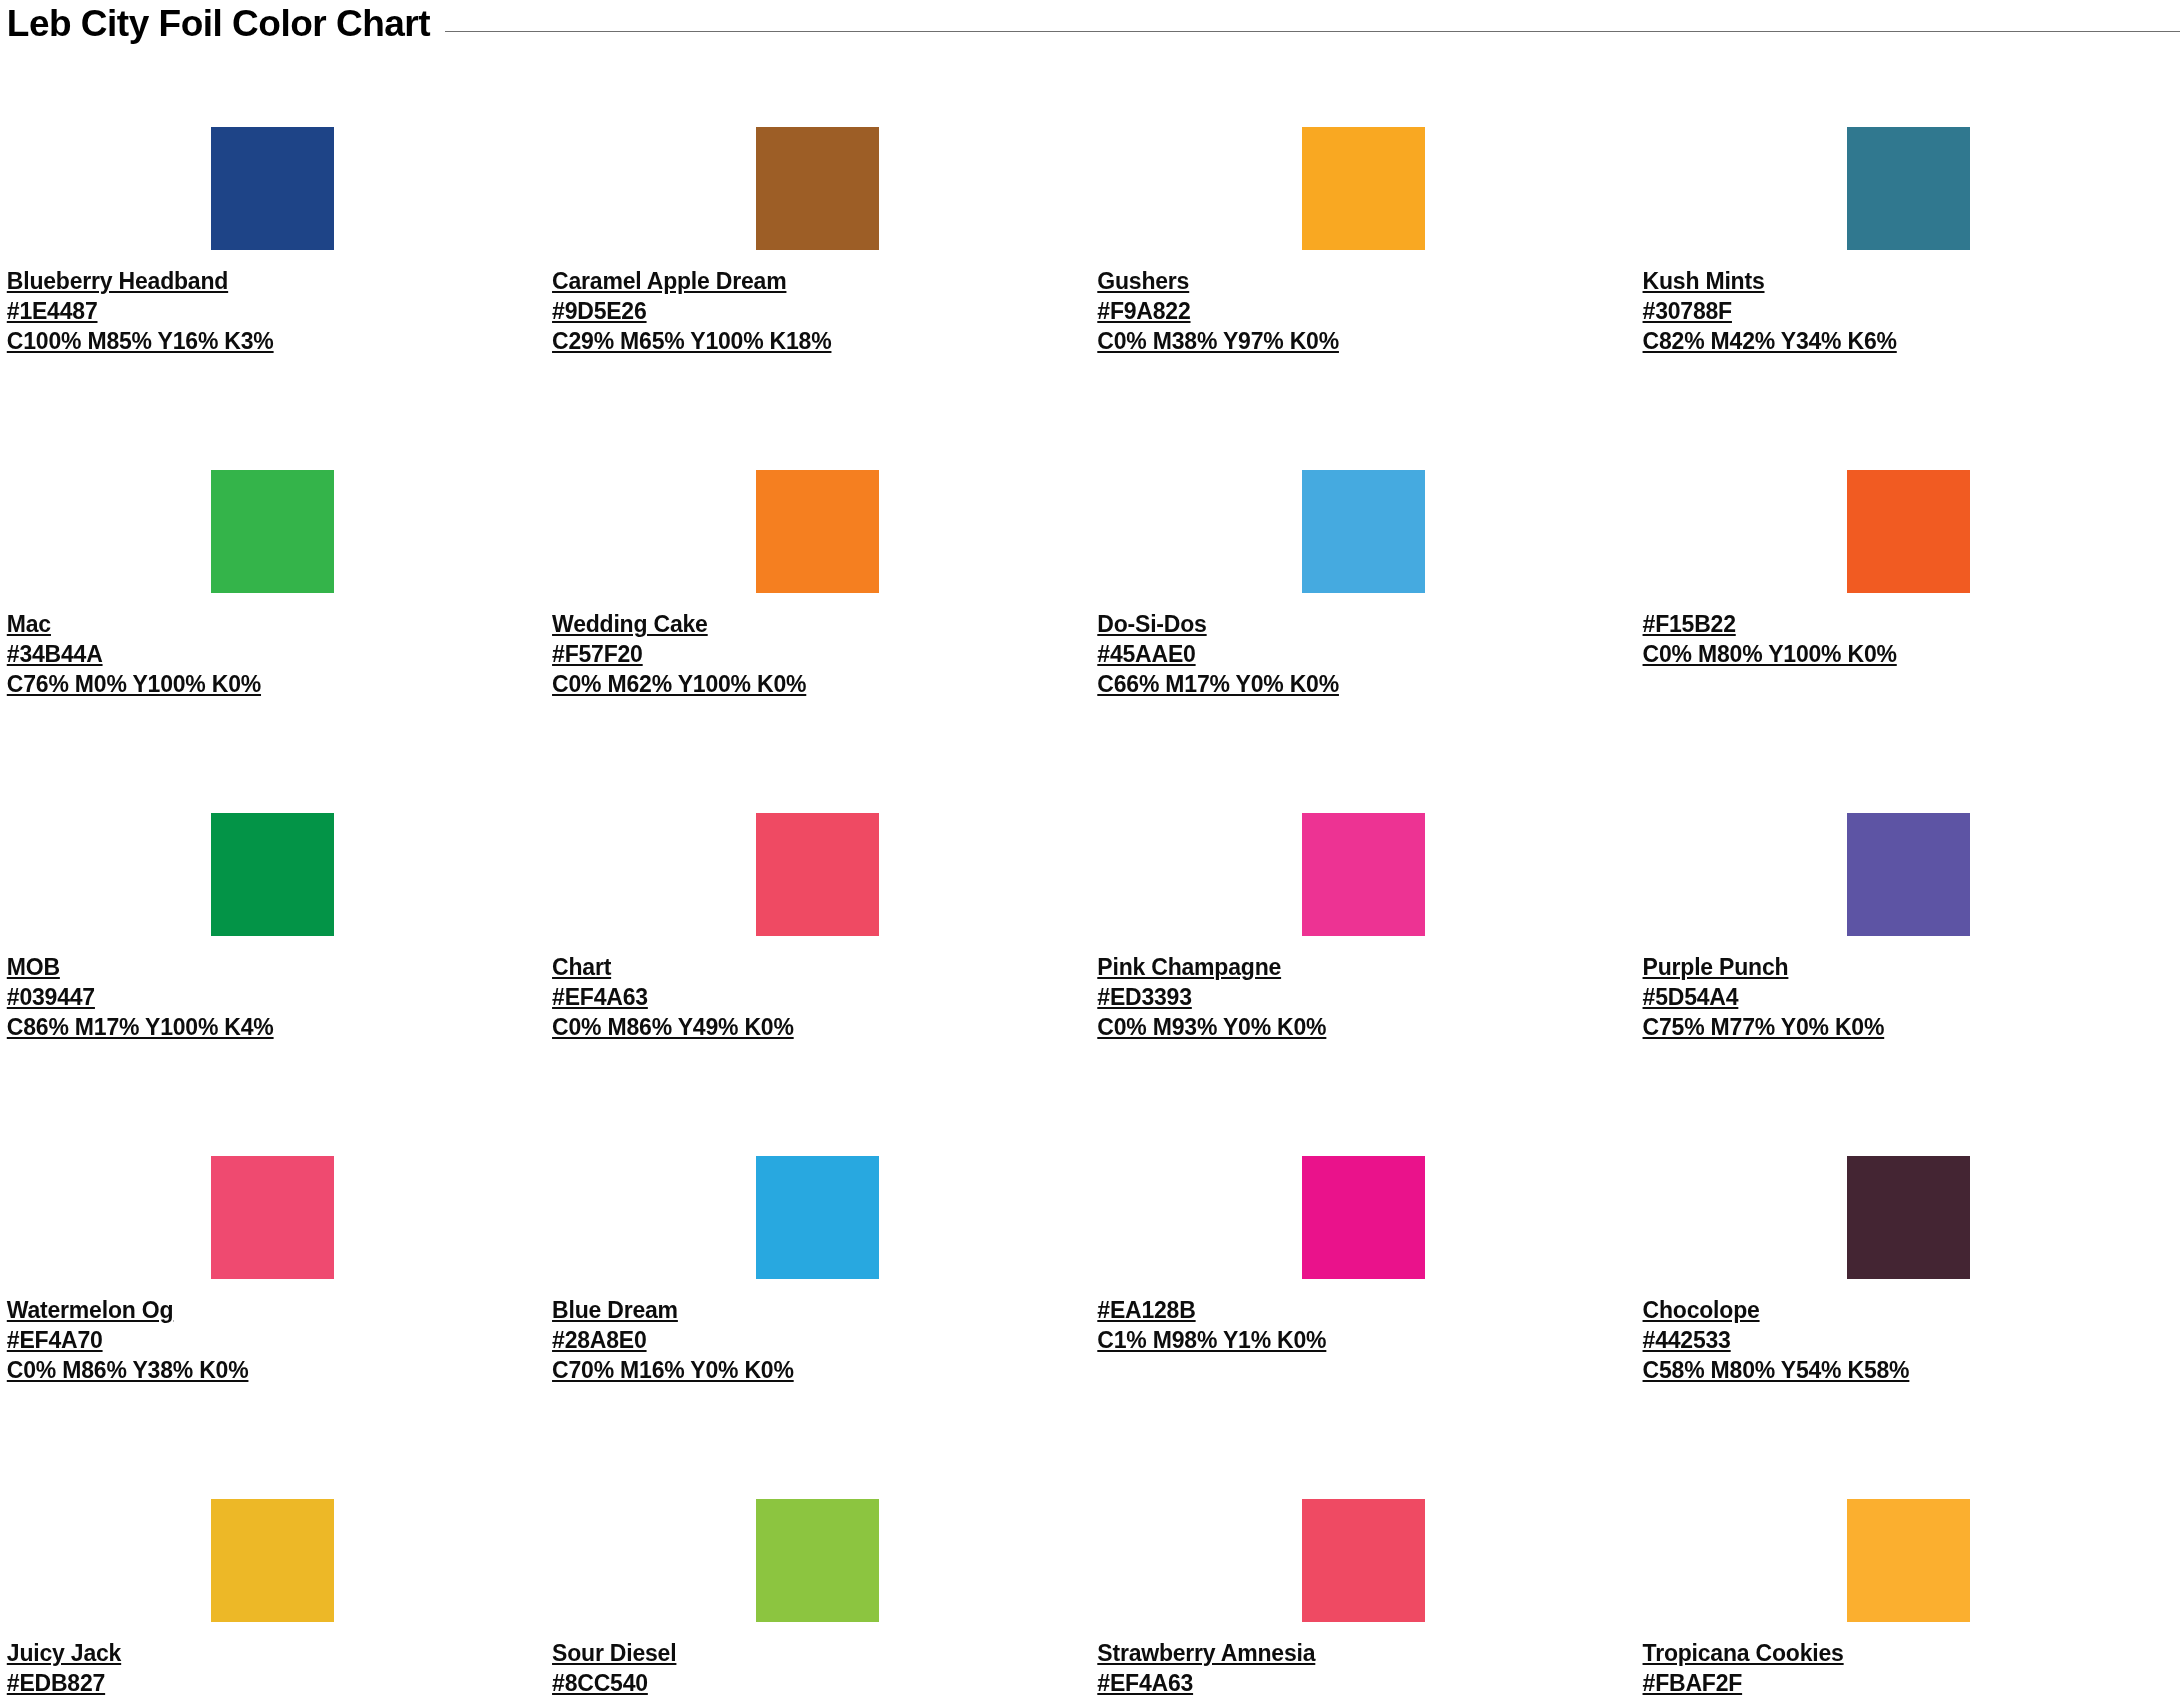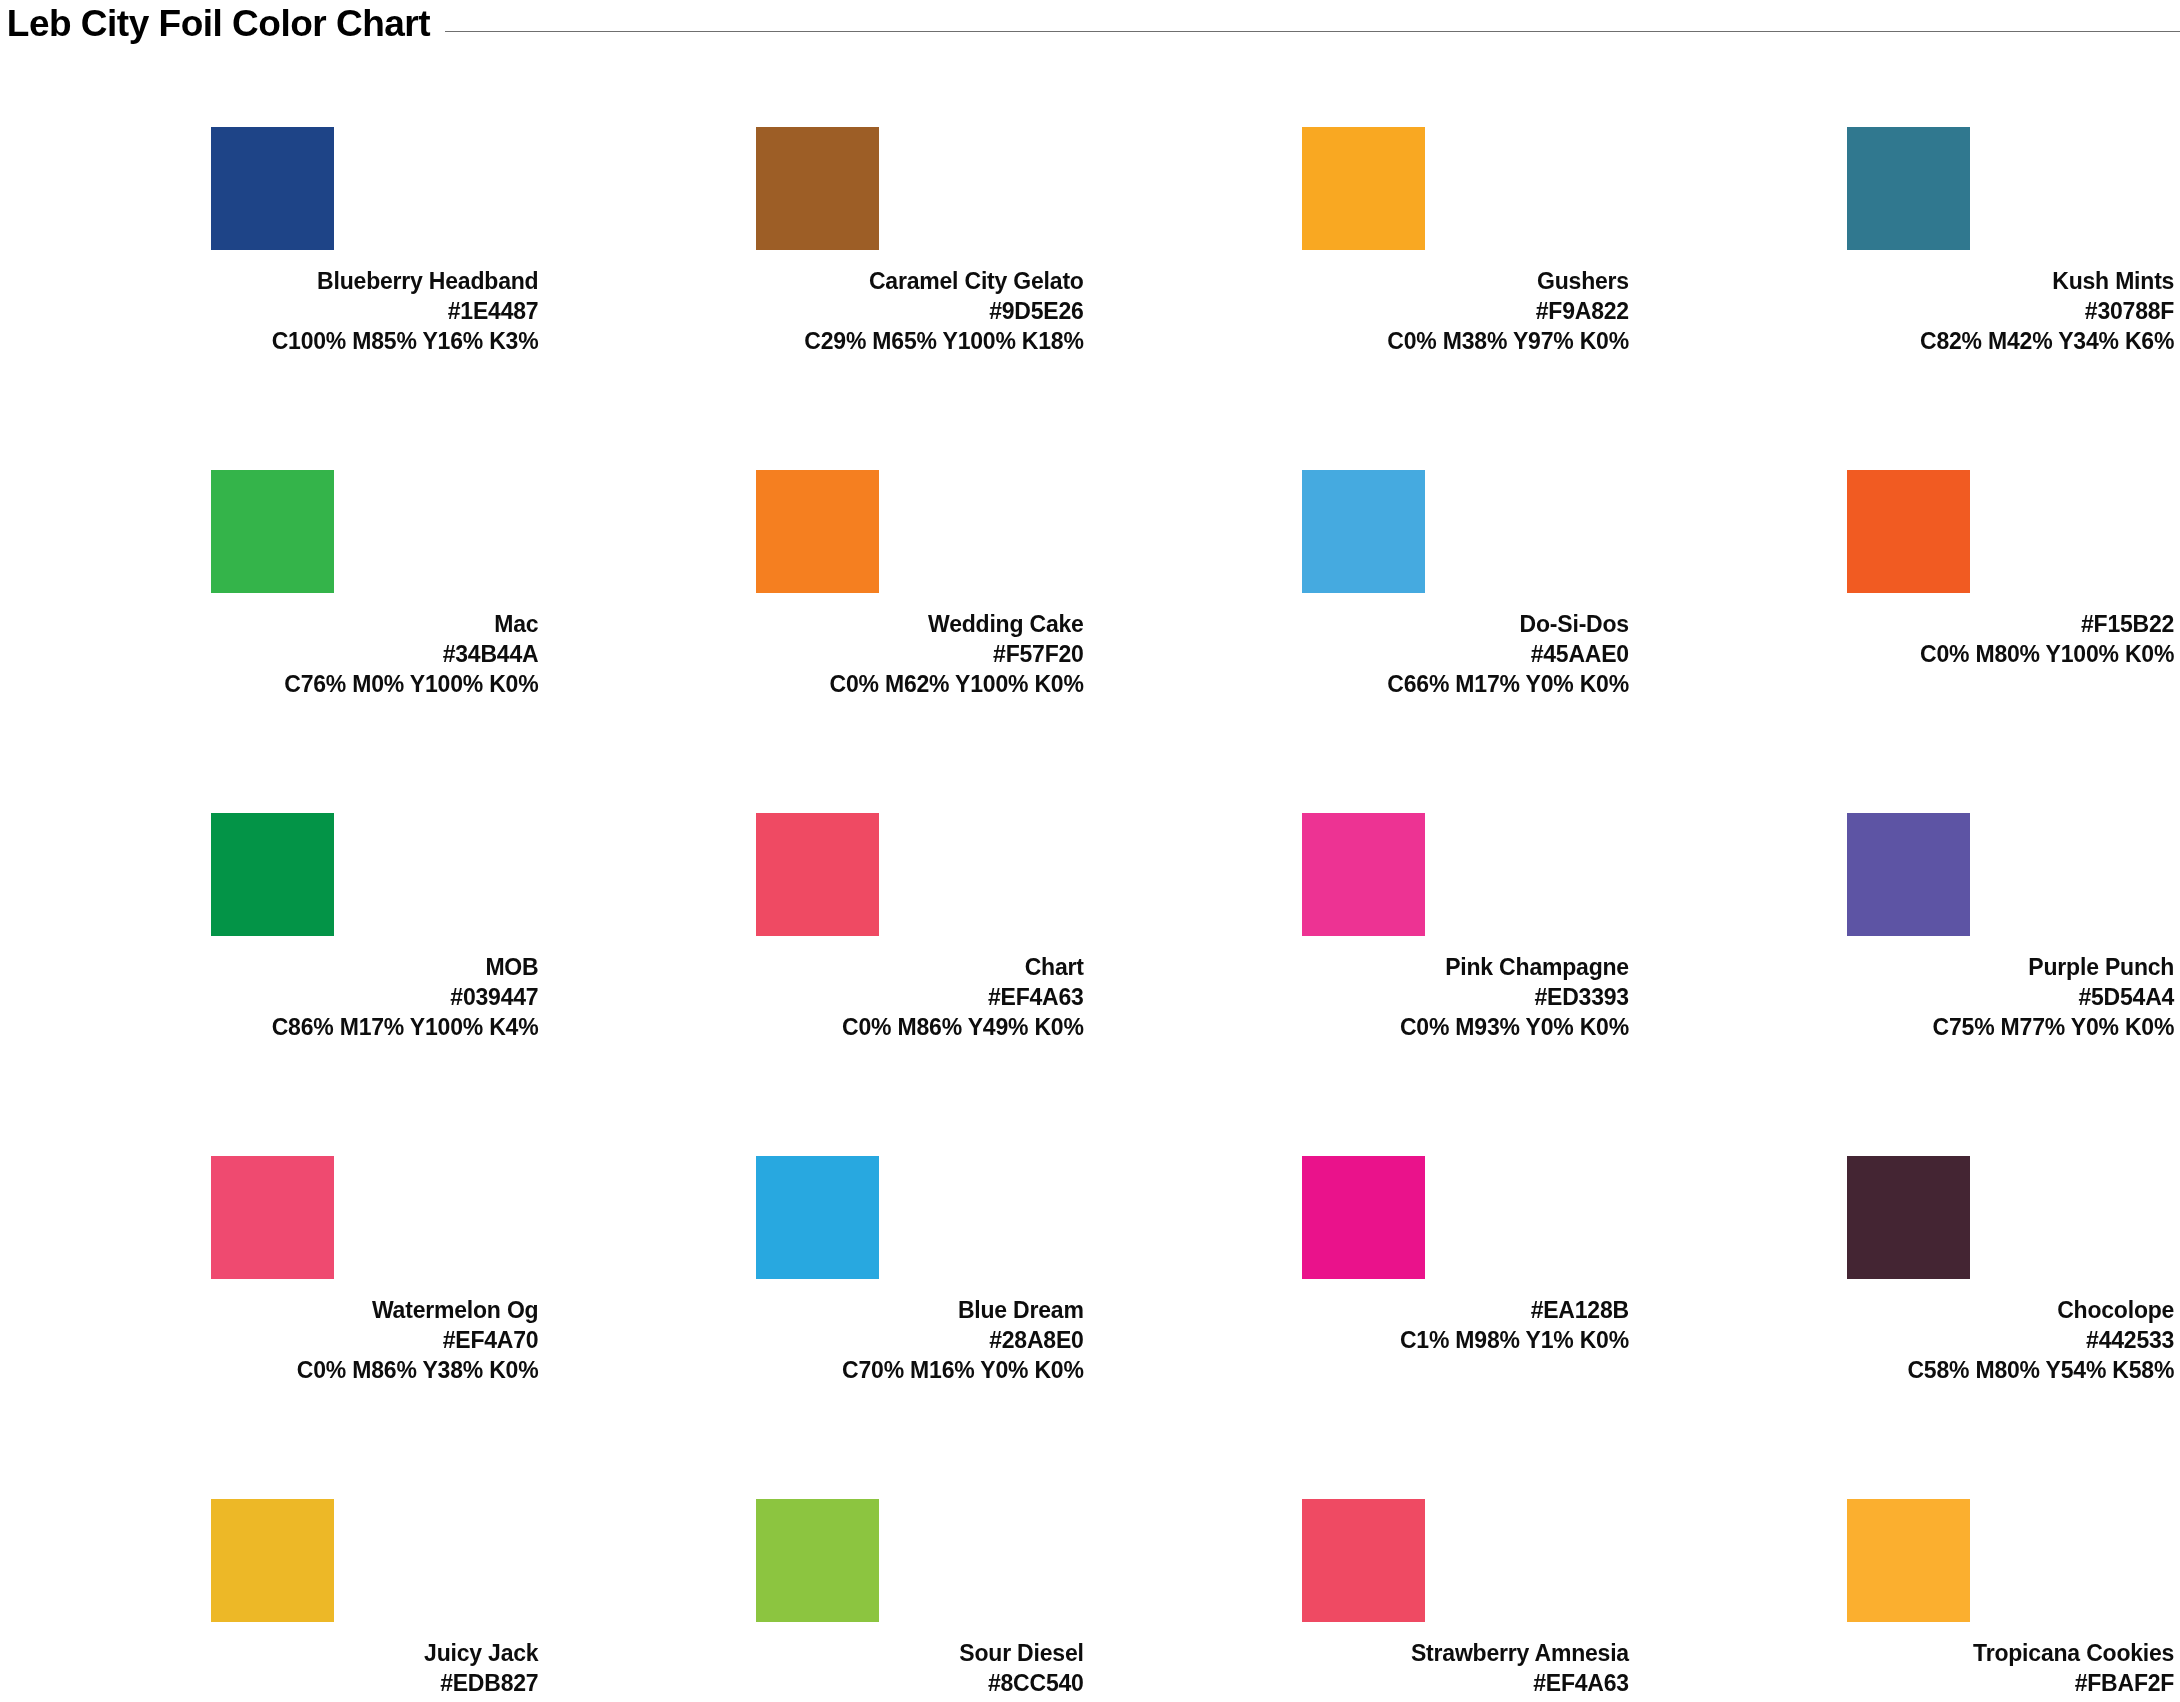--- a/index.html
+++ b/index.html
@@ -67,25 +67,26 @@
 
   .swatch-chip {
     width: 123px;
     height: 123px;
     margin-top: 26.4px;
     flex: 0 0 auto;
   }
 
   .swatch-labels {
     margin-top: 17px;
-    text-align: right;
+    text-align: left;
     line-height: 1.30;
     width: 100%;
     padding: 0 6.8px;
     box-sizing: border-box;
+    text-decoration: underline;
   }
 
   .swatch-name {
     font-size: 23px;
     font-weight: 700;
     letter-spacing: -0.2px;
     white-space: nowrap;
   }
   .swatch-hex {
     font-size: 23px;
@@ -113,21 +114,21 @@
       <div class="swatch-chip" style="background-color: rgb(30, 68, 135);"></div>
       <div class="swatch-labels">
         <div class="swatch-name">Blueberry Headband</div>
         <div class="swatch-hex">#1E4487</div>
         <div class="swatch-cmyk">C100% M85% Y16% K3%</div>
       </div>
     </div>
     <div class="swatch-cell">
       <div class="swatch-chip" style="background-color: rgb(157, 94, 38);"></div>
       <div class="swatch-labels">
-        <div class="swatch-name">Caramel City Gelato</div>
+        <div class="swatch-name">Caramel Apple Dream</div>
         <div class="swatch-hex">#9D5E26</div>
         <div class="swatch-cmyk">C29% M65% Y100% K18%</div>
       </div>
     </div>
     <div class="swatch-cell">
       <div class="swatch-chip" style="background-color: rgb(249, 168, 34);"></div>
       <div class="swatch-labels">
         <div class="swatch-name">Gushers</div>
         <div class="swatch-hex">#F9A822</div>
         <div class="swatch-cmyk">C0% M38% Y97% K0%</div>

